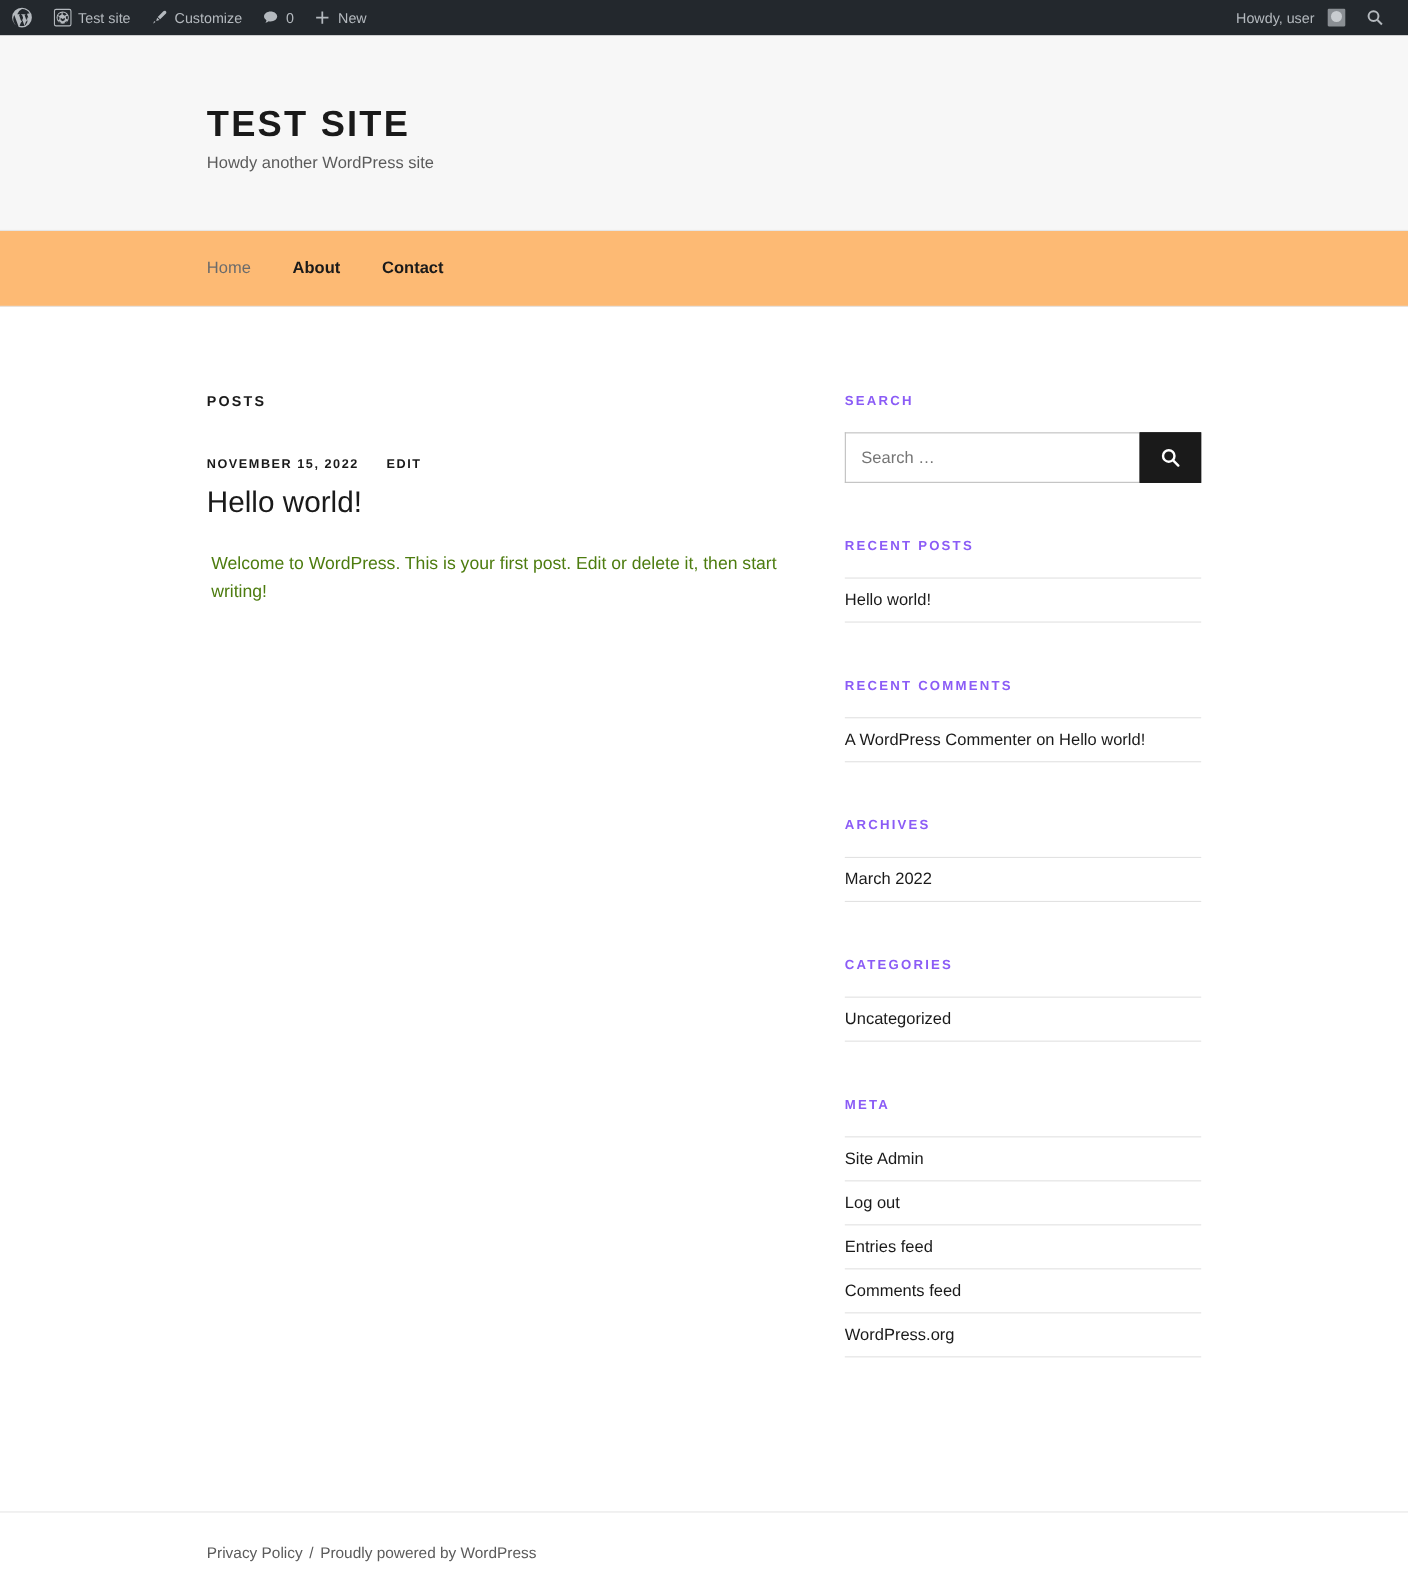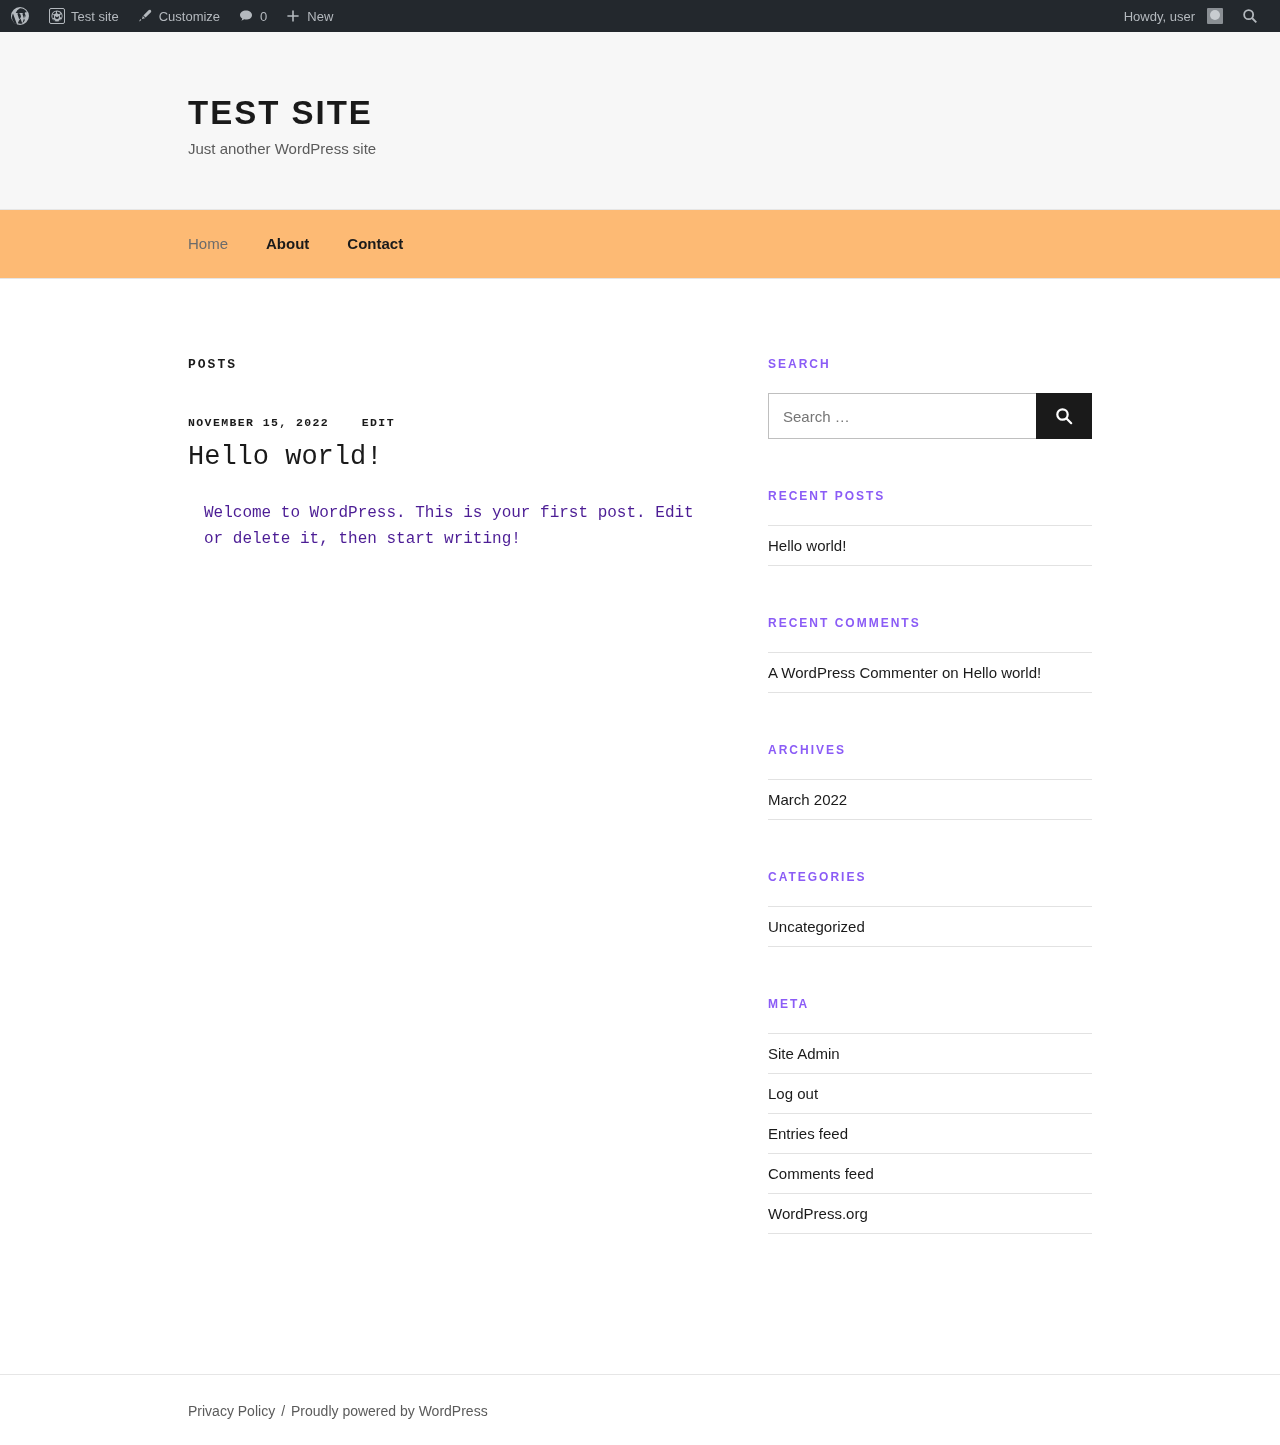--- a/index.html
+++ b/index.html
@@ -117,21 +117,21 @@
 
   
   #content-area {
     padding-top: 78px;
     padding-bottom: 90px;
   }
   .columns {
     display: flex;
     gap: 0;
   }
-  .col-main { width: 580px; padding-right: 56px; font-family: Liberation Mono, monospace; }
+  .col-main { width: 580px; padding-right: 56px; }
   .col-side { width: 324px; }
 
   .section-heading {
     font-size: 13px;
     letter-spacing: 2px;
     font-weight: 700;
     text-transform: uppercase;
     margin: 0 0 44px 0;
     color: #1a1a1a;
   }
@@ -148,22 +148,22 @@
   .entry-title {
     font-size: 27px;
     font-weight: 400;
     margin: 0 0 26px 0;
     line-height: 1.25;
   }
   .entry-title a { color: #1a1a1a; text-decoration: none; }
   .entry-content p {
     font-size: 16px;
     line-height: 1.62;
-    margin: 16px;
-    color: #4c1d95;
+    margin: 4px;
+    color: #4d7c0f;
   }
 
   
   .widget { margin-bottom: 50px; }
   .widget-title {
     font-size: 12px;
     letter-spacing: 2px;
     font-weight: 700;
     text-transform: uppercase;
     margin: 0 0 22px 0;
@@ -277,21 +277,21 @@
         <line x1="12.5" y1="12.5" x2="17" y2="17"></line>
     </svg>
   </a>
 </div>
 
 <header id="site-header">
   <div class="wrap">
     <h1 class="site-title">
       <a>TEST SITE</a>
     </h1>
-    <p class="site-description">Just another WordPress site</p>
+    <p class="site-description">Howdy another WordPress site</p>
   </div>
 </header>
 
 <nav id="site-nav">
   <div class="wrap">
     <ul>
       <li>
         <a class="inactive">Home</a>
       </li>
       <li>

